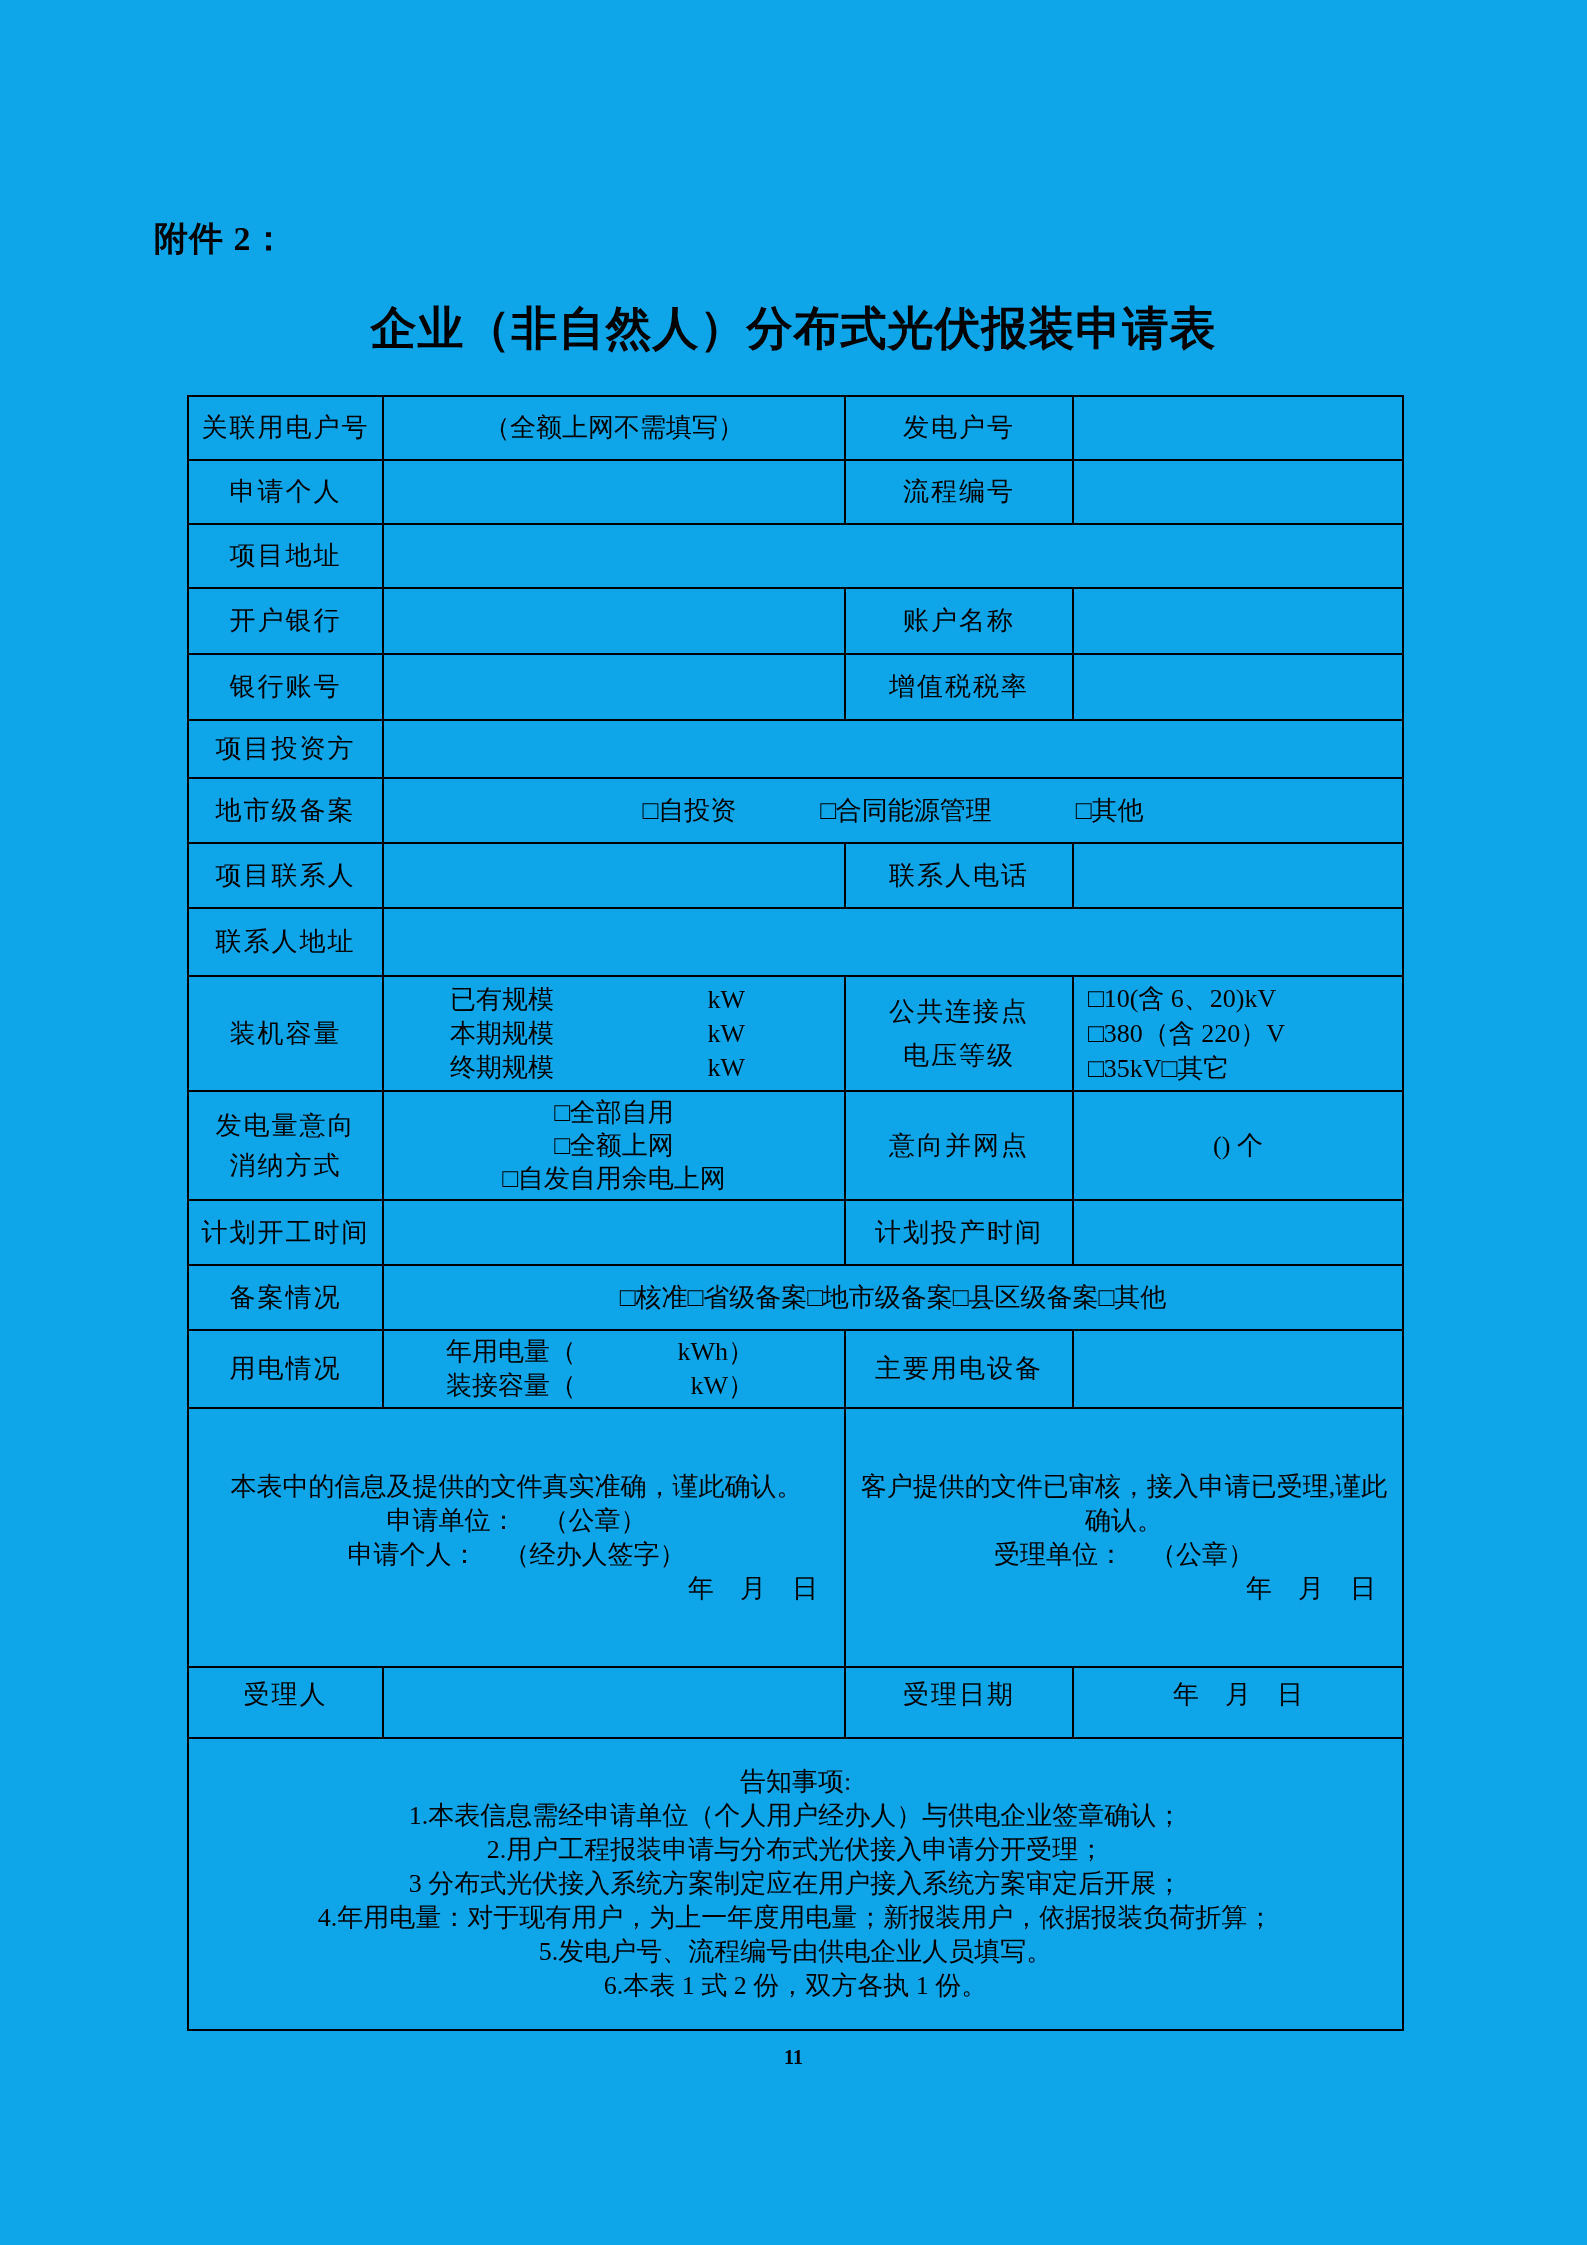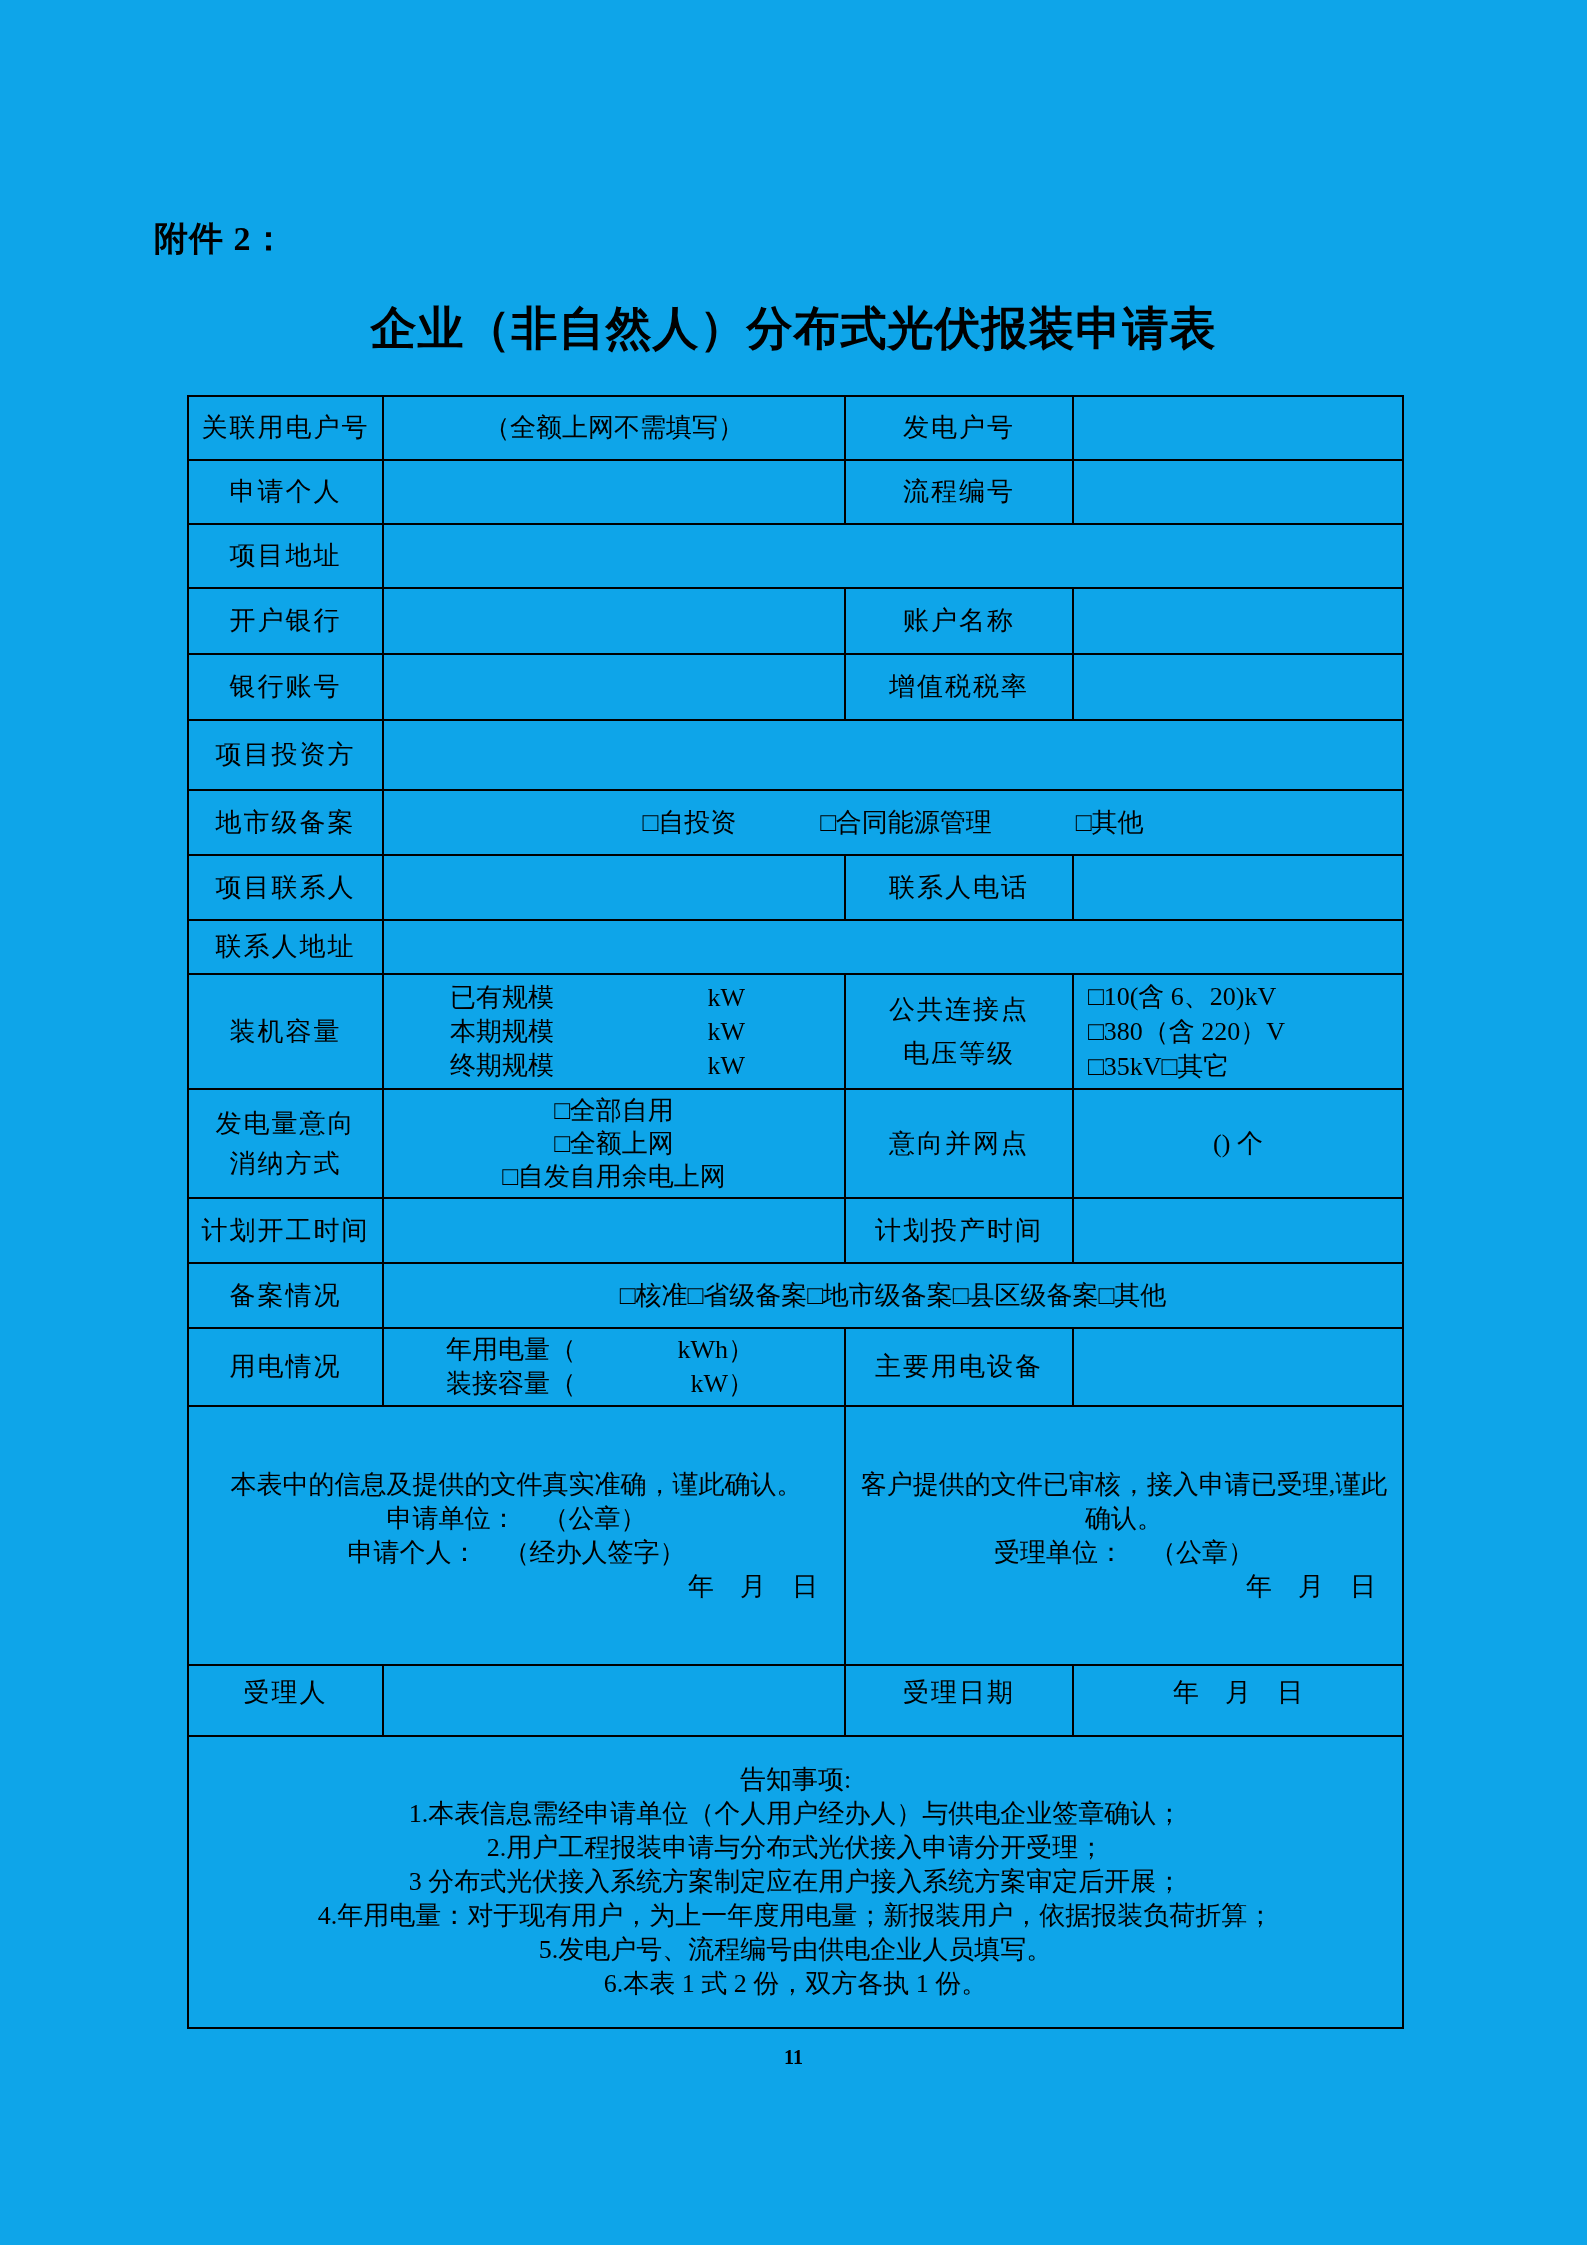--- a/index.html
+++ b/index.html
@@ -68,21 +68,21 @@
       <td></td>
     </tr>
 
     <tr style="height:66px">
       <td class="lbl">银行账号</td>
       <td></td>
       <td class="lbl">增值税税率</td>
       <td></td>
     </tr>
 
-    <tr style="height:70px">
+    <tr style="height:58px">
       <td class="lbl">项目投资方</td>
       <td colspan="3"></td>
     </tr>
 
     <tr style="height:65px">
       <td class="lbl">地市级备案</td>
       <td colspan="3">
         <div class="invest-opts">
           <span>□自投资</span>
           <span>□合同能源管理</span>
@@ -91,21 +91,21 @@
       </td>
     </tr>
 
     <tr style="height:65px">
       <td class="lbl">项目联系人</td>
       <td></td>
       <td class="lbl">联系人电话</td>
       <td></td>
     </tr>
 
-    <tr style="height:54px">
+    <tr style="height:68px">
       <td class="lbl">联系人地址</td>
       <td colspan="3"></td>
     </tr>
 
     <tr style="height:111px">
       <td class="lbl">装机容量</td>
       <td>
         <div class="scale-line">
           <span>已有规模</span>
           <span>kW</span>

